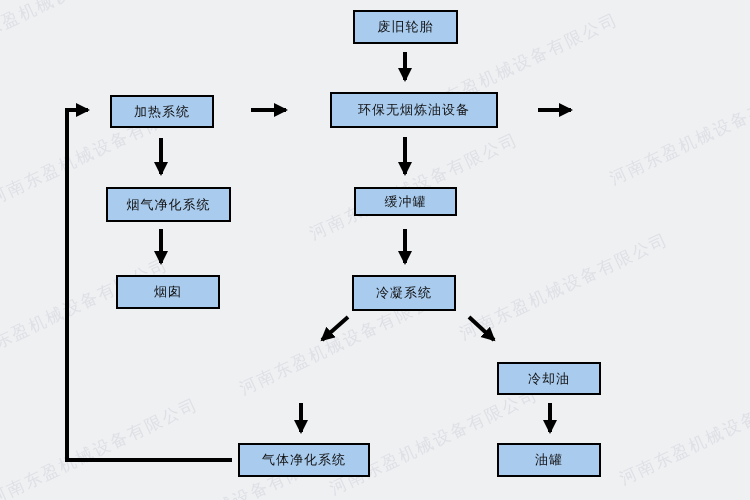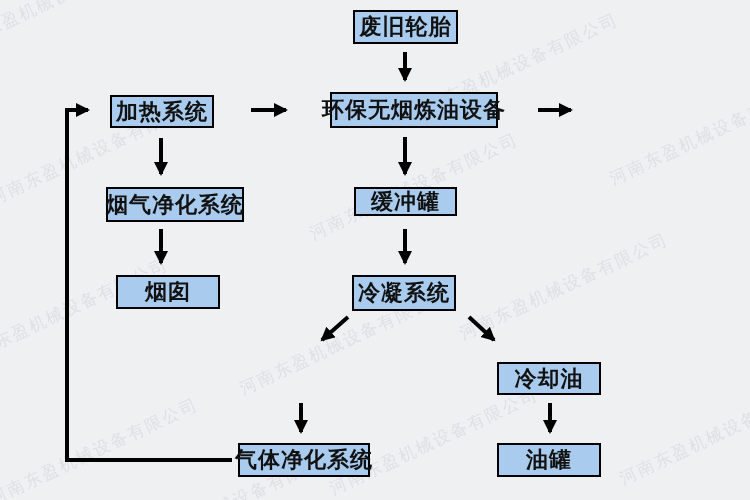--- a/index.html
+++ b/index.html
@@ -24,22 +24,22 @@
     position:absolute;
     box-sizing:border-box;
     background:#a9cbee;
     border:2px solid #000;
     display:flex;
     align-items:center;
     justify-content:center;
     z-index:3;
   }
   .node span{
-    font-size:22px;
-    font-weight:700;
+    font-size:13px;
+    font-weight:400;
     color:#111;
     letter-spacing:1px;
     white-space:nowrap;
   }
   svg.edges{
     position:absolute;
     left:0;top:0;
     width:750px;height:500px;
     z-index:2;
   }
@@ -84,21 +84,21 @@
 
   <div class="node" style="left:353px;top:10px;width:105px;height:34px">
       <span>废旧轮胎</span>
     </div>
   <div class="node" style="left:330px;top:92px;width:168px;height:36px">
       <span>环保无烟炼油设备</span>
     </div>
   <div class="node" style="left:110px;top:95px;width:104px;height:33px">
       <span>加热系统</span>
     </div>
-  <div class="node" style="left:106px;top:187px;width:138px;height:35px">
+  <div class="node" style="left:106px;top:187px;width:125px;height:35px">
       <span>烟气净化系统</span>
     </div>
   <div class="node" style="left:354px;top:187px;width:103px;height:29px">
       <span>缓冲罐</span>
     </div>
   <div class="node" style="left:116px;top:275px;width:104px;height:34px">
       <span>烟囱</span>
     </div>
   <div class="node" style="left:352px;top:275px;width:104px;height:36px">
       <span>冷凝系统</span>

